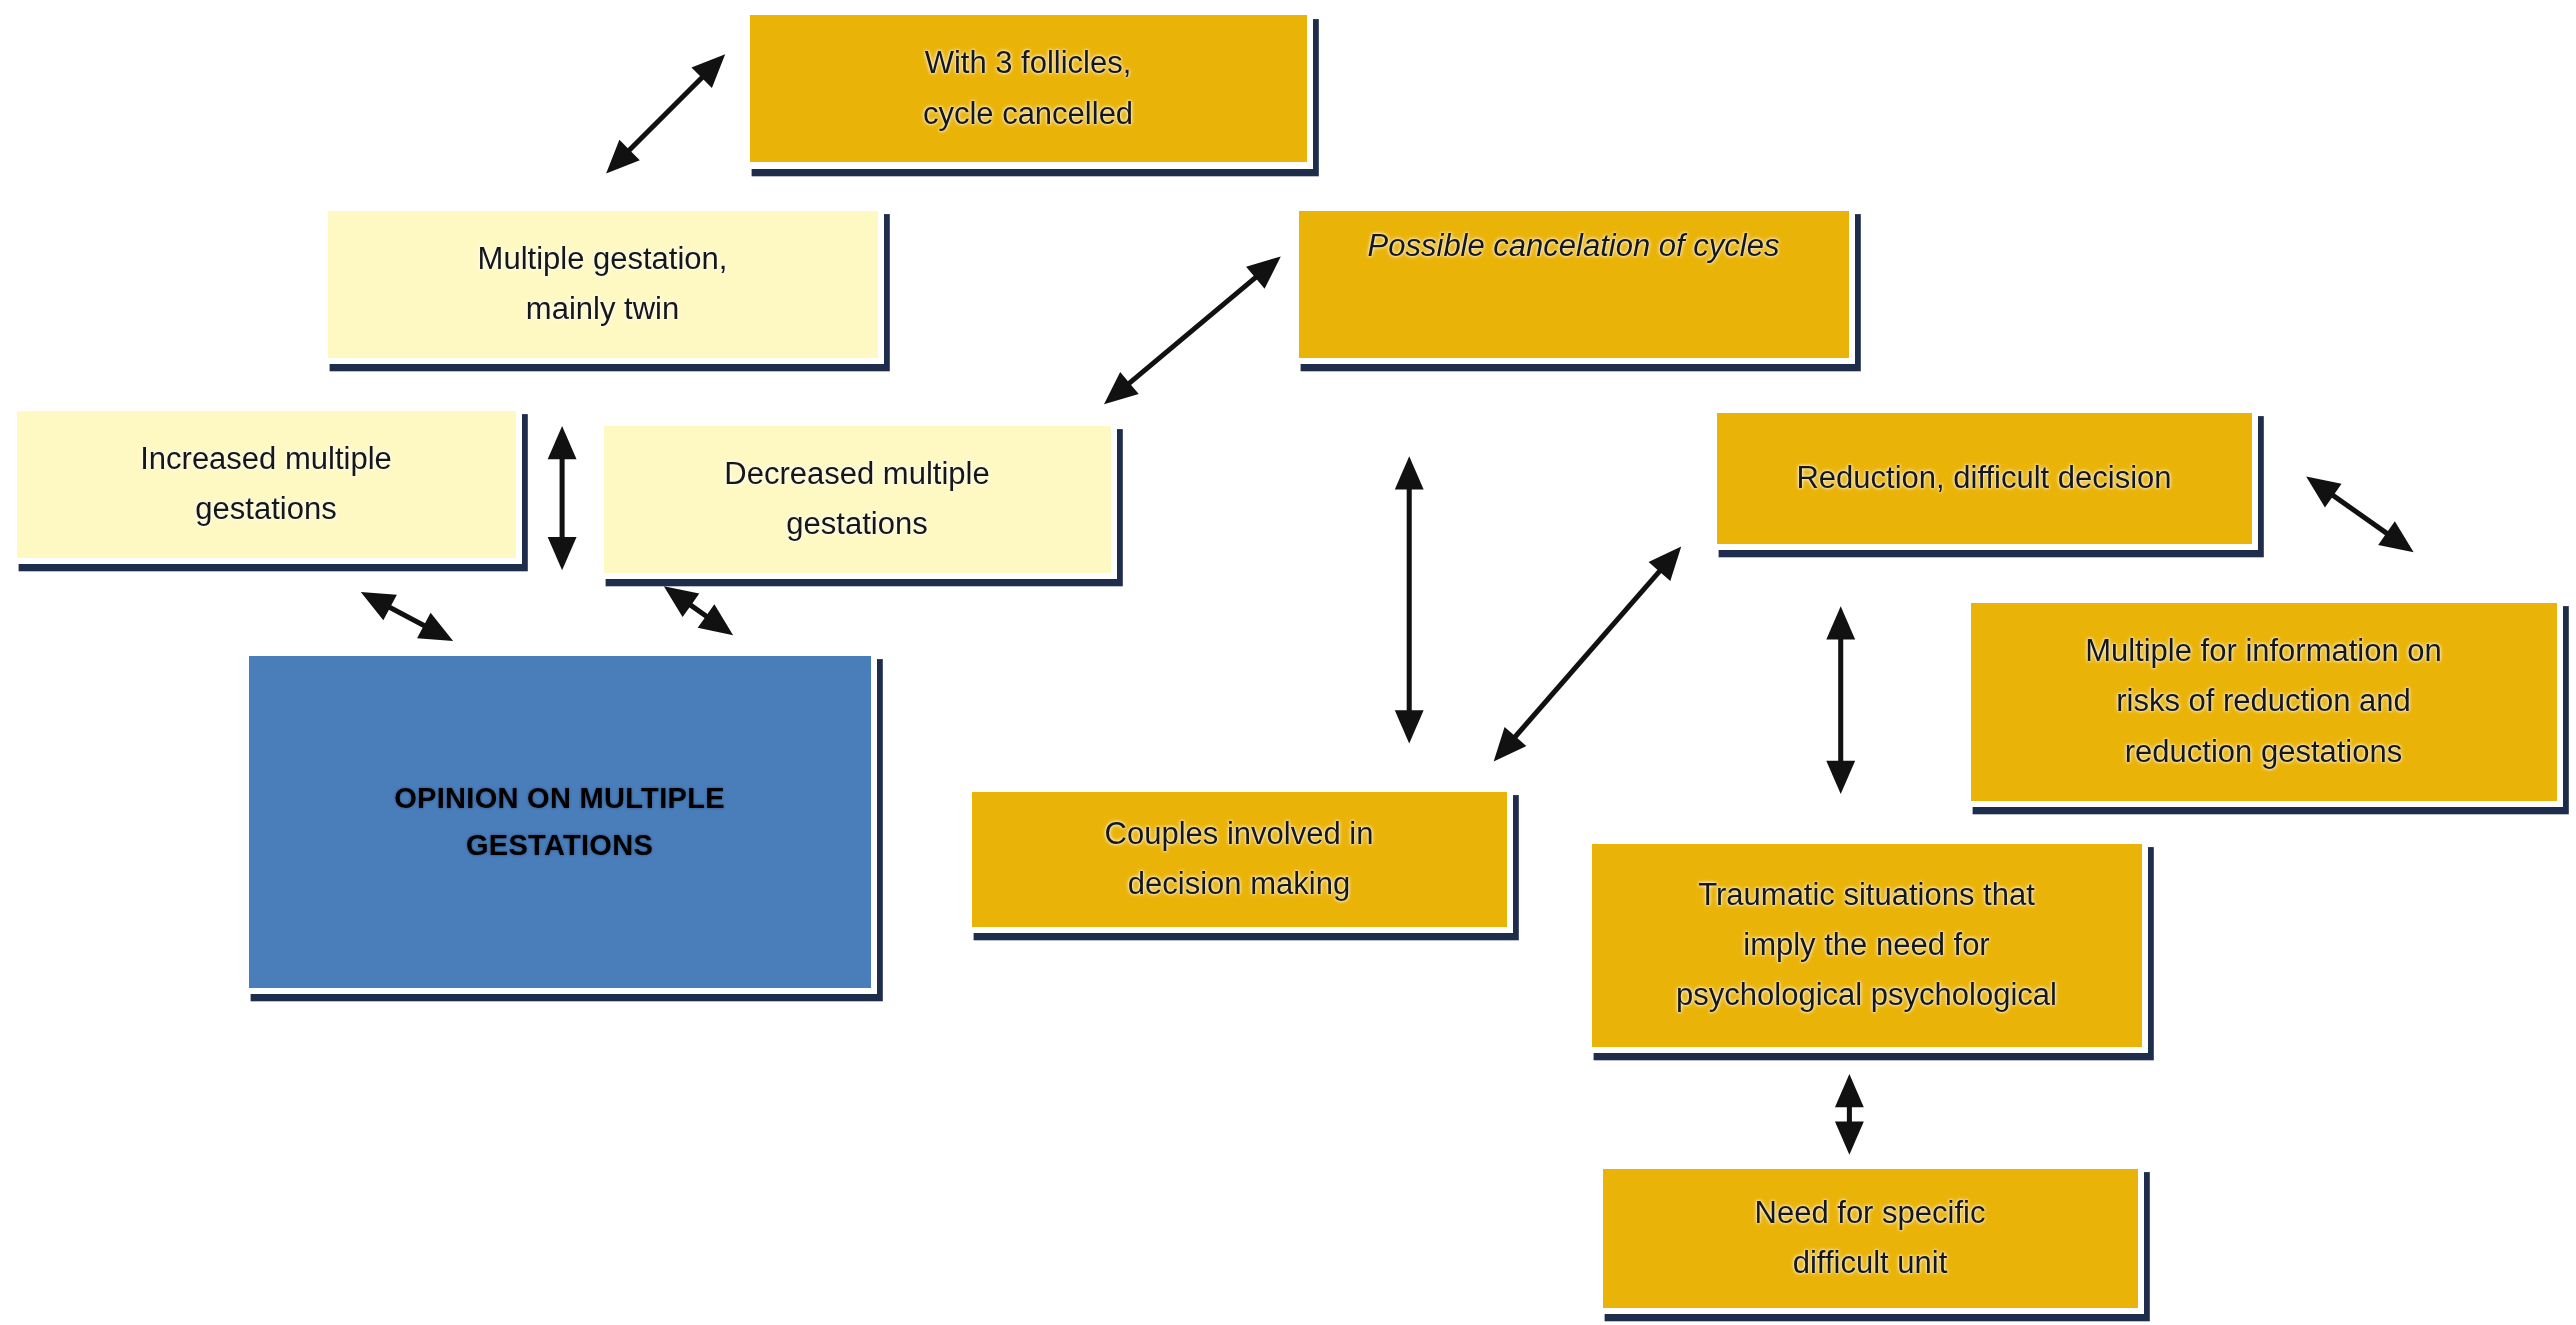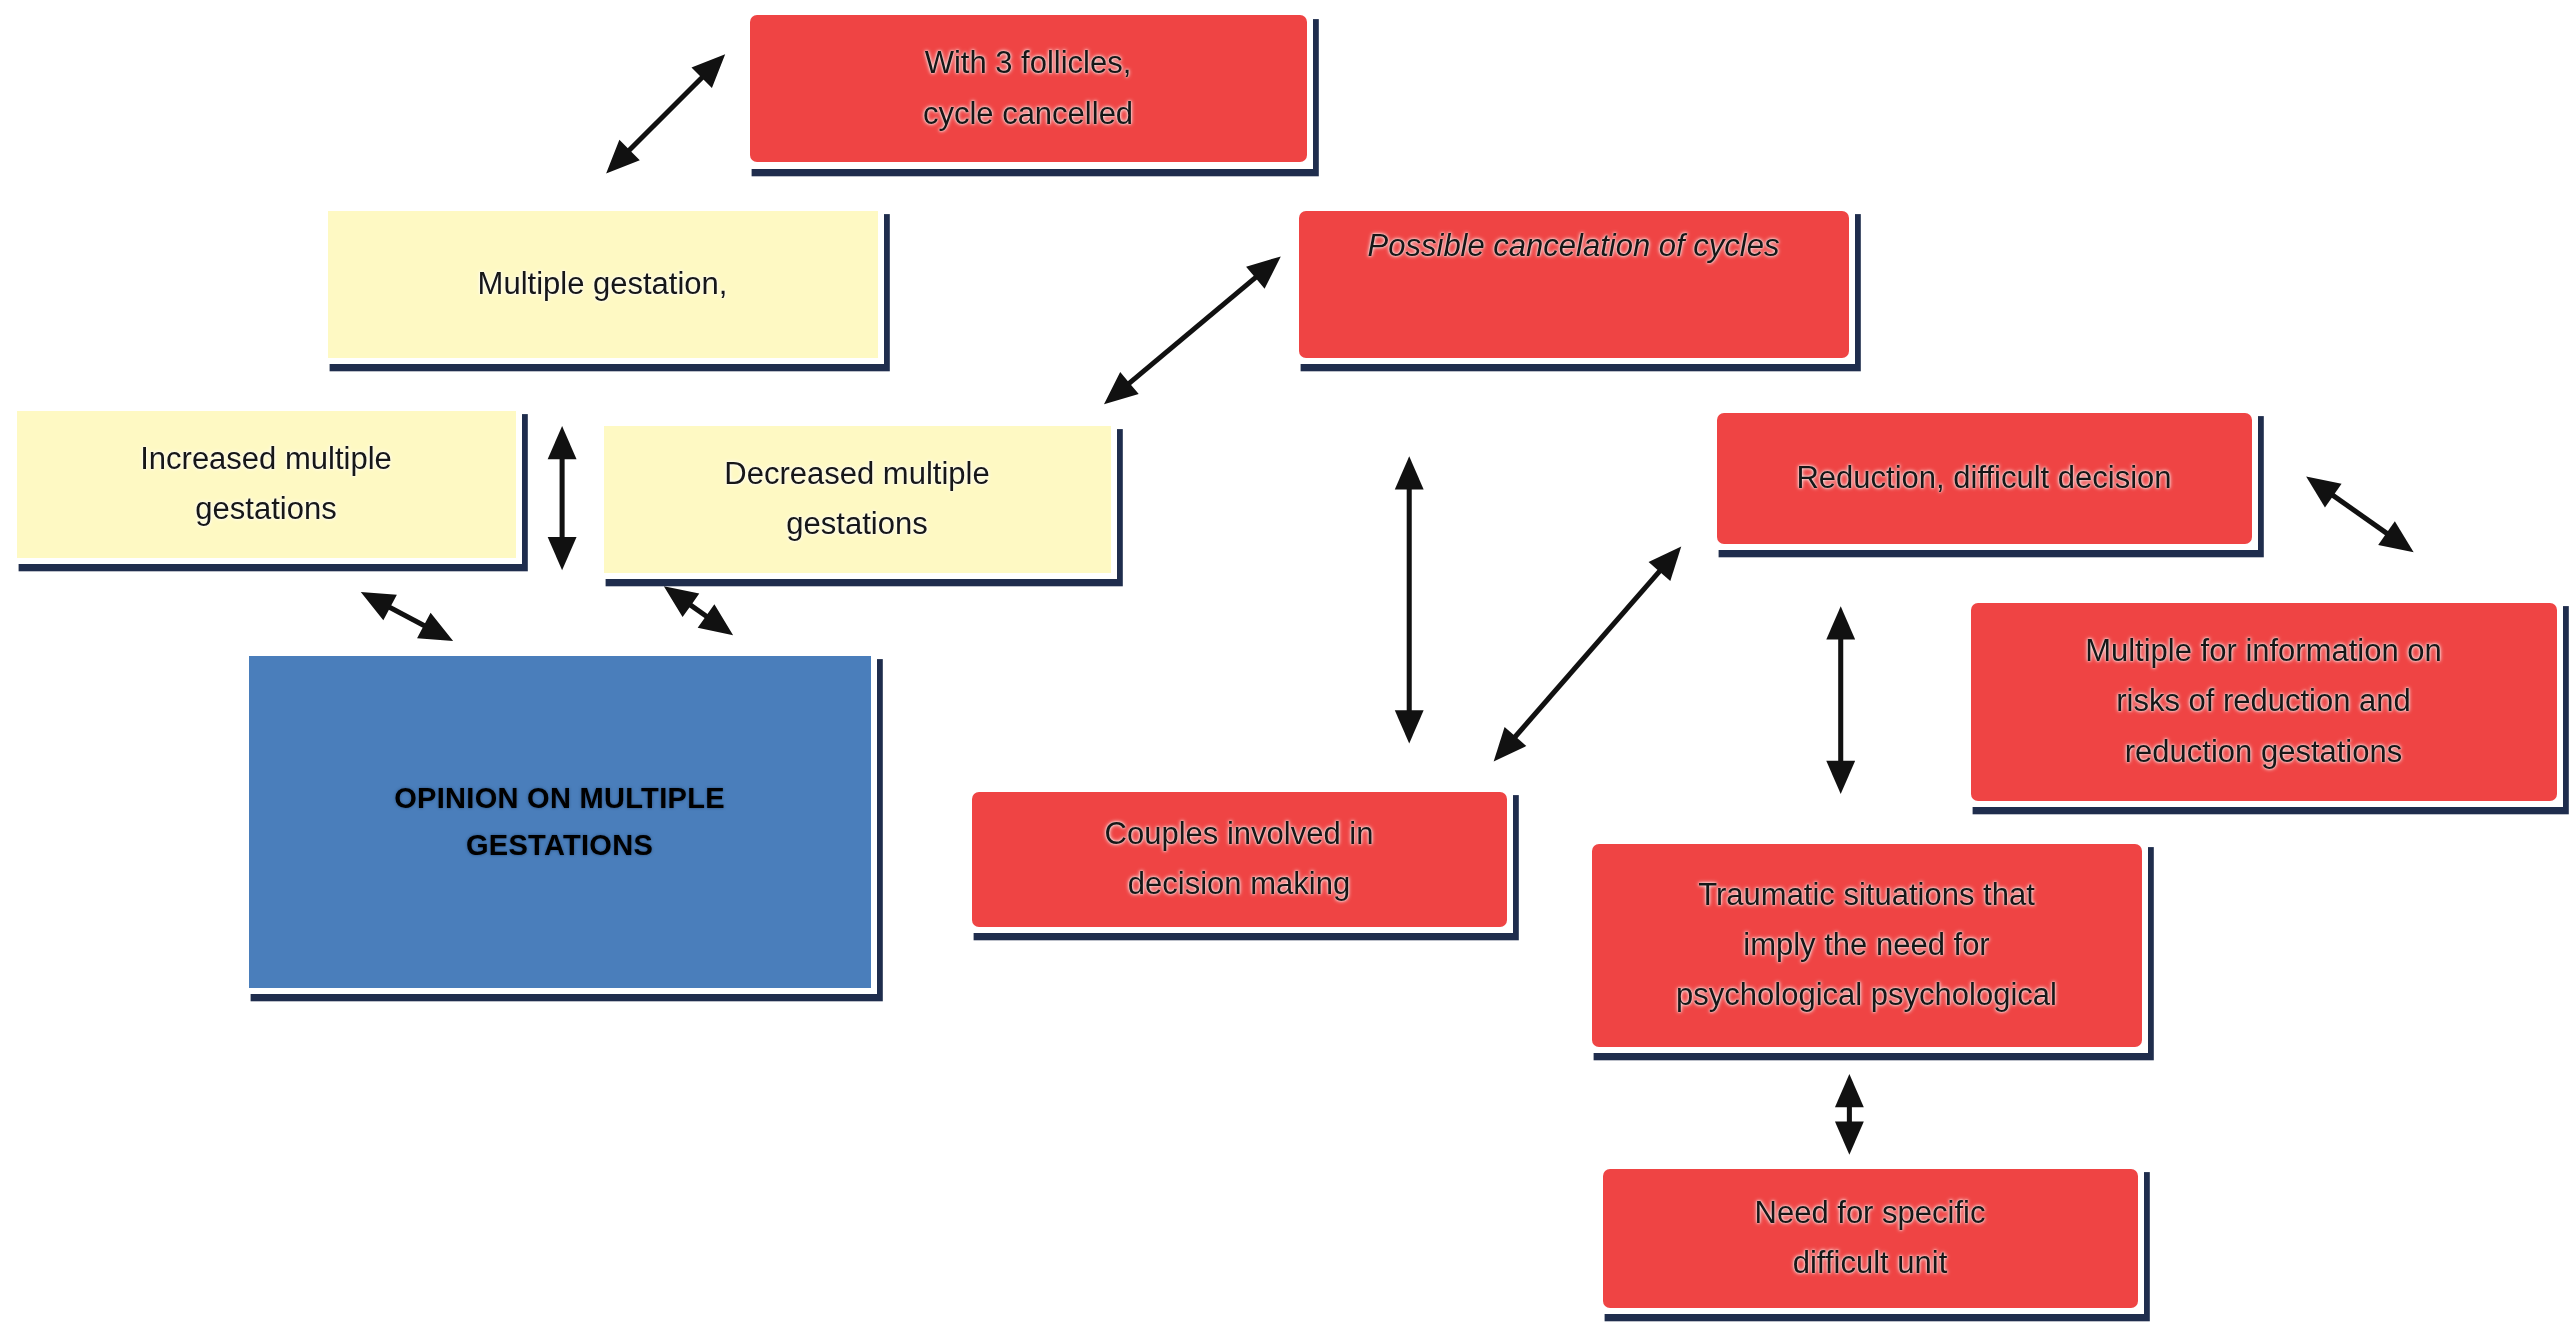--- a/index.html
+++ b/index.html
@@ -36,21 +36,21 @@
   .node.align-top .inner {
     justify-content: flex-start;
     padding-top: 10px;
   }
   .node .line {
     display: block;
     width: 100%;
     line-height: 1.62;
     white-space: nowrap;
   }
-  .purple .inner { background: #ef4444; border-radius: 7px; }
+  .purple .inner { background: #eab308; }
   .orange .inner { background: #fef9c3; }
   .blue   .inner { background: #4a7ebb; }
 
   .purple .line, .orange .line {
     color: #171717;
     font-size: 31px;
     font-weight: 400;
     text-shadow: 0 0 2.2px #ffffff, 0 0 4.3px #ffffff;
   }
   .blue .line {
@@ -127,20 +127,21 @@
   <div id="node-layer">
       <div class="node purple" style="left: 743px; top: 8.7px; width: 570px; height: 160px;">
         <div class="inner">
           <span class="line">With 3 follicles,</span>
           <span class="line">cycle cancelled</span>
         </div>
       </div>
       <div class="node orange" style="left: 321px; top: 204px; width: 563px; height: 160px;">
         <div class="inner">
           <span class="line">Multiple gestation,</span>
+          <span class="line">mainly twin</span>
         </div>
       </div>
       <div class="node purple align-top" style="left: 1292px; top: 204px; width: 563px; height: 160px; font-style: italic;">
         <div class="inner">
           <span class="line">Possible cancelation of cycles</span>
         </div>
       </div>
       <div class="node orange" style="left: 10px; top: 404px; width: 512px; height: 160px;">
         <div class="inner">
           <span class="line">Increased multiple</span>

